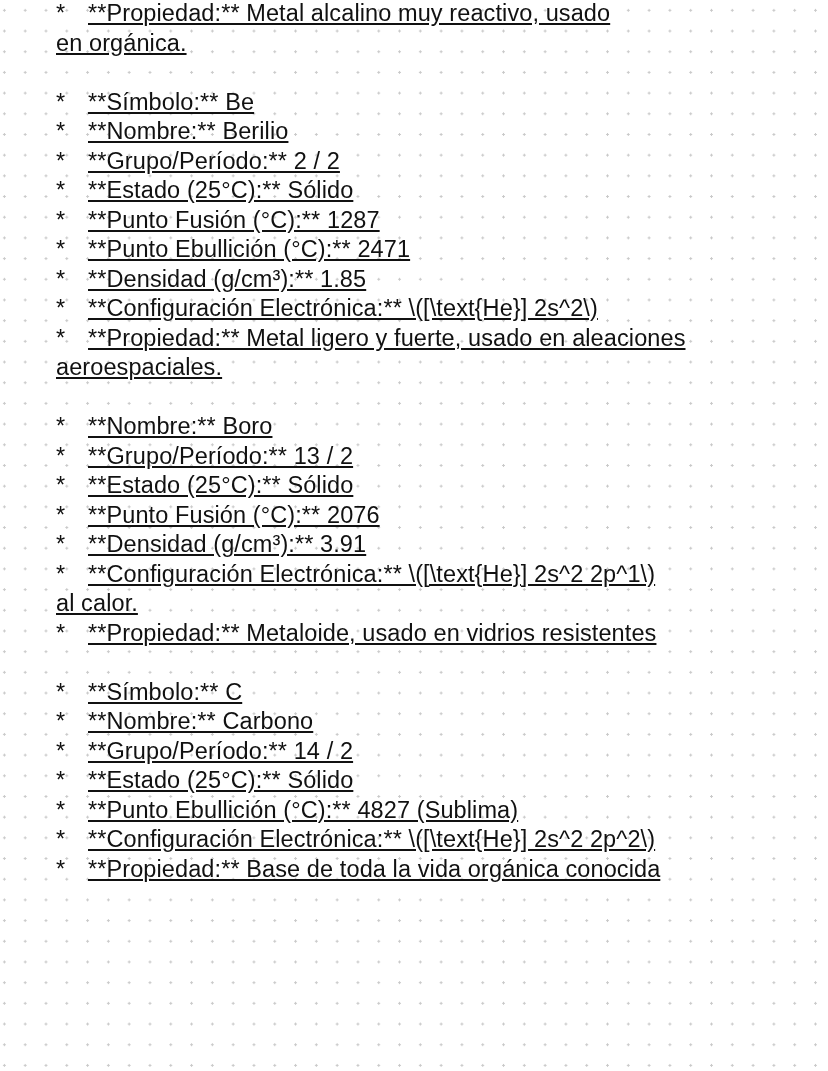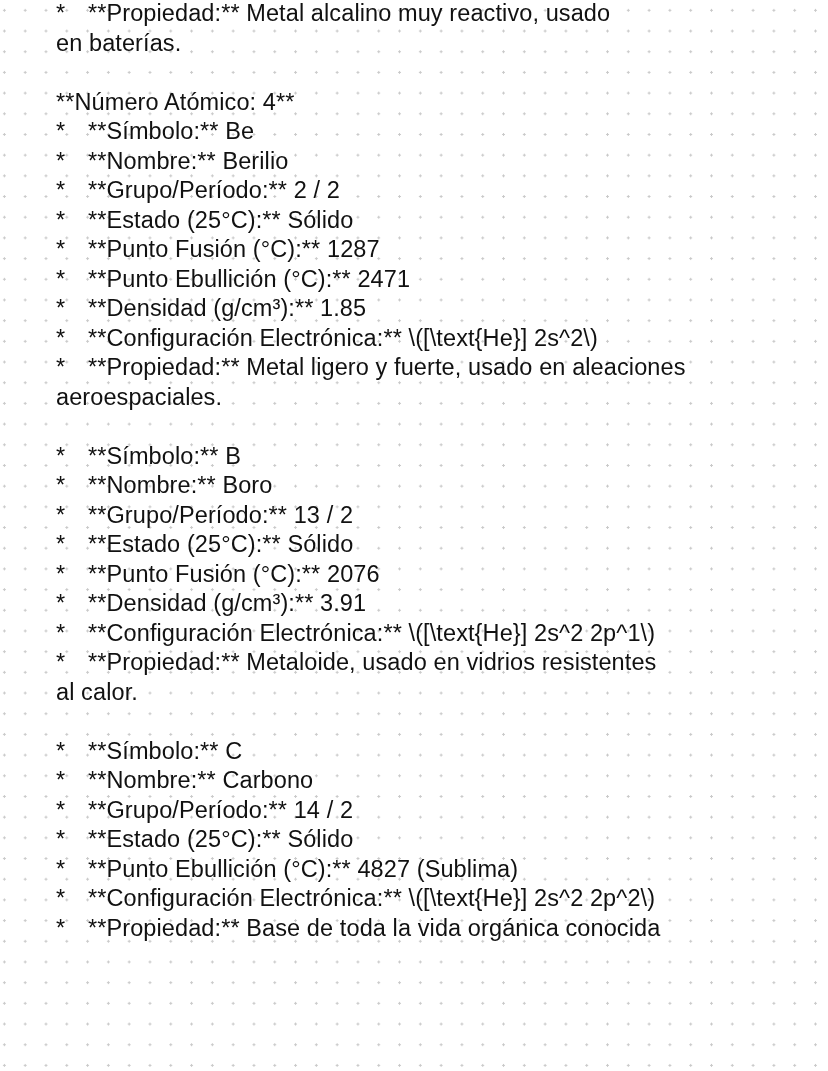--- a/index.html
+++ b/index.html
@@ -23,63 +23,62 @@
       left: 56px;
       top: -1px;
       width: 740px;
       font-size: 23.5px;
       line-height: 29.5px;
       letter-spacing: 0.1px;
     }
     .line {
       white-space: pre;
       height: 29.5px;
+      text-decoration: underline;
     }
     .blank {
       height: 29.5px;
     }
     .bullet {
       display: inline-block;
       width: 32px;
     }
   </style>
 </head>
 <body>
 
 <div class="note">
 
   <div class="line"><span class="bullet">*</span><span>**Propiedad:** Metal alcalino muy reactivo, usado</span></div>
-  <div class="line">en baterías.</div>
+  <div class="line">en orgánica.</div>
   <div class="blank"></div>
 
   <section>
-    <div class="line">**Número Atómico: 4**</div>
     <div class="line"><span class="bullet">*</span><span>**Símbolo:** Be</span></div>
     <div class="line"><span class="bullet">*</span><span>**Nombre:** Berilio</span></div>
     <div class="line"><span class="bullet">*</span><span>**Grupo/Período:** 2 / 2</span></div>
     <div class="line"><span class="bullet">*</span><span>**Estado (25°C):** Sólido</span></div>
     <div class="line"><span class="bullet">*</span><span>**Punto Fusión (°C):** 1287</span></div>
     <div class="line"><span class="bullet">*</span><span>**Punto Ebullición (°C):** 2471</span></div>
     <div class="line"><span class="bullet">*</span><span>**Densidad (g/cm³):** 1.85</span></div>
     <div class="line"><span class="bullet">*</span><span>**Configuración Electrónica:** \([\text{He}] 2s^2\)</span></div>
     <div class="line"><span class="bullet">*</span><span>**Propiedad:** Metal ligero y fuerte, usado en aleaciones</span></div>
     <div class="line">aeroespaciales.</div>
   </section>
   <div class="blank"></div>
 
   <section>
-    <div class="line"><span class="bullet">*</span><span>**Símbolo:** B</span></div>
     <div class="line"><span class="bullet">*</span><span>**Nombre:** Boro</span></div>
     <div class="line"><span class="bullet">*</span><span>**Grupo/Período:** 13 / 2</span></div>
     <div class="line"><span class="bullet">*</span><span>**Estado (25°C):** Sólido</span></div>
     <div class="line"><span class="bullet">*</span><span>**Punto Fusión (°C):** 2076</span></div>
     <div class="line"><span class="bullet">*</span><span>**Densidad (g/cm³):** 3.91</span></div>
     <div class="line"><span class="bullet">*</span><span>**Configuración Electrónica:** \([\text{He}] 2s^2 2p^1\)</span></div>
+    <div class="line">al calor.</div>
     <div class="line"><span class="bullet">*</span><span>**Propiedad:** Metaloide, usado en vidrios resistentes</span></div>
-    <div class="line">al calor.</div>
   </section>
   <div class="blank"></div>
 
   <section>
     <div class="line"><span class="bullet">*</span><span>**Símbolo:** C</span></div>
     <div class="line"><span class="bullet">*</span><span>**Nombre:** Carbono</span></div>
     <div class="line"><span class="bullet">*</span><span>**Grupo/Período:** 14 / 2</span></div>
     <div class="line"><span class="bullet">*</span><span>**Estado (25°C):** Sólido</span></div>
     <div class="line"><span class="bullet">*</span><span>**Punto Ebullición (°C):** 4827 (Sublima)</span></div>
     <div class="line"><span class="bullet">*</span><span>**Configuración Electrónica:** \([\text{He}] 2s^2 2p^2\)</span></div>

